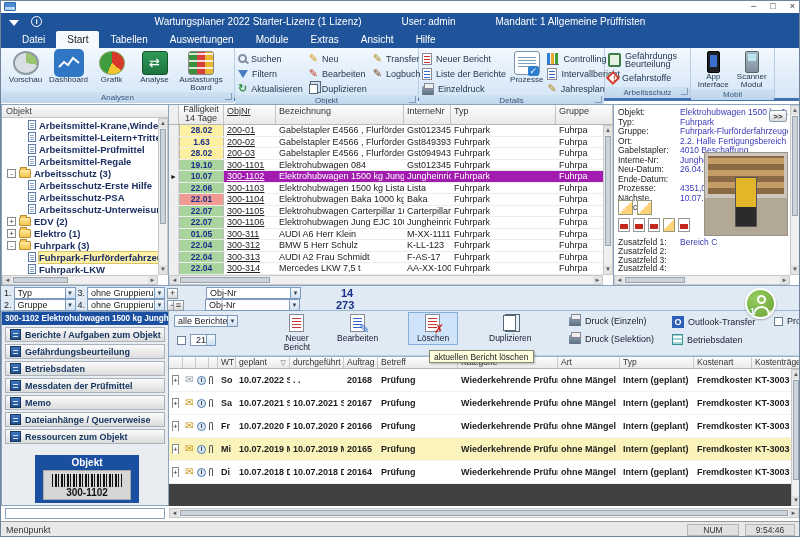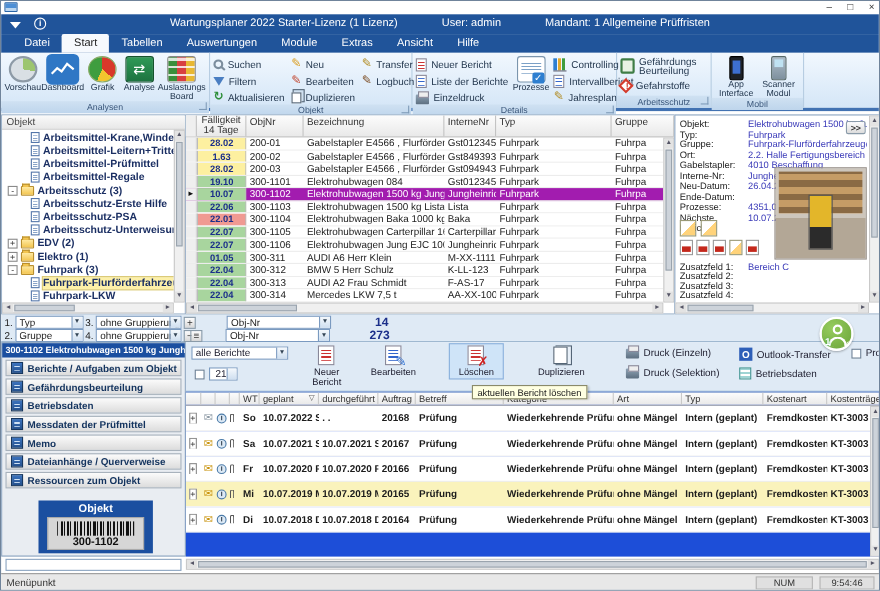--- a/index.html
+++ b/index.html
@@ -97,21 +97,21 @@
 
 .otable{left:168px;top:103px;width:444px;height:182px;border-top:1px solid #8aa4c0;border-bottom:1px solid #8aa4c0;}
 .ot-h{display:flex;height:20px;background:linear-gradient(180deg,#fcfcfc,#e9e9e9);border-bottom:1px solid #b5b5b5;font-size:9px;color:#333;}
 .ot-h>div{border-right:1px solid #c3c3c3;padding:1px 3px;overflow:hidden;white-space:nowrap;}
 .ot-h .c-due{white-space:normal;line-height:9px;}
 .ot-body{position:absolute;left:0;top:20px;right:10px;bottom:10px;overflow:hidden;}
 .ot-row{display:flex;height:11.5px;border-bottom:1px solid #ececec;font-size:9px;align-items:stretch;background:#fff;cursor:default;}
 .ot-row>div{overflow:hidden;white-space:nowrap;padding:0 3px;line-height:11px;}
 .c-m{flex:0 0 10px;border-right:1px solid #d5d5d5;background:#efefef;padding:0 !important;color:#222;font-size:7px;text-align:center;line-height:11px;}
 .c-due{flex:0 0 45px;padding:0 !important;text-align:center;}
-.c-obj{flex:0 0 52px;}
+.c-obj{flex:0 0 52px;text-decoration:underline;}
 .c-bez{flex:0 0 128px;}
 .c-int{flex:0 0 47px;}
 .c-typ{flex:0 0 105px;}
 .c-grp{flex:1;}
 .chip{display:block;height:100%;border-left:1px solid #bbb;border-right:1px solid #bbb;color:#1b2f8a;font-weight:bold;font-size:8.5px;line-height:11px;}
 .chip.y{background:#fdf0a0;}
 .chip.g{background:#a8d59e;}
 .chip.r{background:#f09a92;}
 .ot-row.sel{background:#a21caf;color:#fff;}
 .ot-row.sel .c-m{background:#efefef;color:#111;}
@@ -172,21 +172,21 @@
 .chk{width:9px;height:9px;background:#fff;border:1px solid #6a7f95;}
 .spin{width:26px;height:12px;background:#fff;border:1px solid #7a9ac0;font-size:9px;text-align:right;padding-right:9px;line-height:11px;position:relative;}
 .spin:after{content:"";position:absolute;right:0;top:0;bottom:0;width:8px;background:linear-gradient(180deg,#f4f8fc,#cfdff0);border-left:1px solid #7a9ac0;}
 .outlic{width:12px;height:12px;background:#2e5fb8;color:#fff;font-size:9px;font-weight:bold;text-align:center;line-height:12px;}
 .bdic{width:11px;height:11px;background:#fff;border:1px solid #3a8f8f;background-image:repeating-linear-gradient(0deg,#9fd4d4 0 2px,transparent 2px 4px);}
 
 
 .tooltip{position:absolute;left:428px;top:349px;height:13px;background:#ffffe1;border:1px solid #8a8a6a;font-size:8.5px;line-height:12px;padding:0 4px;z-index:30;color:#222;box-shadow:1px 1px 2px rgba(0,0,0,.25);}
 
 
-.rtable{position:absolute;left:168px;top:355px;width:632px;height:150px;background:#1d4ed8;border-top:1px solid #9ab1c8;}
+.rtable{position:absolute;left:168px;top:355px;width:632px;height:150px;background:#404040;border-top:1px solid #9ab1c8;}
 .rt-h{display:flex;height:12px;background:linear-gradient(180deg,#fcfcfc,#e9e9e9);border-bottom:1px solid #b5b5b5;font-size:8.5px;color:#333;}
 .rt-h>div{border-right:1px solid #c9c9c9;padding:0 3px;overflow:hidden;white-space:nowrap;line-height:11px;}
 .rt-body{position:absolute;left:0;top:12px;right:10px;bottom:0;overflow:hidden;}
 .rt-row{display:flex;height:23px;align-items:center;font-size:9px;font-weight:bold;color:#1c1c1c;border-bottom:1px solid #f2f2f2;background:#fff;cursor:default;}
 .rt-row>div{overflow:hidden;white-space:nowrap;padding:0 3px;}
 .rt-row.sel{background:#faf3bc;}
 .rc-exp{flex:0 0 14px;font-weight:normal;}
 .rc-env{flex:0 0 13px;padding:0 !important;text-align:center;}
 .rc-clk{flex:0 0 13px;padding:0 !important;}
 .rc-clip{flex:0 0 9px;padding:0 !important;}
@@ -251,21 +251,21 @@
     <div class="mtab active">Start</div>
     <div class="mtab">Tabellen</div>
     <div class="mtab">Auswertungen</div>
     <div class="mtab">Module</div>
     <div class="mtab">Extras</div>
     <div class="mtab">Ansicht</div>
     <div class="mtab">Hilfe</div>
   </div>
 
   <div class="ribbon">
-    <div class="rgroup" style="width:190px">
+    <div class="rgroup" style="width:234px">
       <div class="rbody">
         <div class="bigbtn">
             <div class="bico ico-vorschau"></div>
             <div class="blab">Vorschau</div>
           </div>
         <div class="bigbtn active">
             <div class="bico ico-dash">
               <svg width="22" height="16" viewBox="0 0 22 16">
                 <polyline points="1,12 6,7 10,10 15,3 21,8" fill="none" stroke="#fff" stroke-width="2"></polyline>
               </svg>
@@ -816,21 +816,21 @@
       <div class="bctitle">Objekt</div>
       <div class="bcinner">
         <div class="stripes"></div>
         <div class="bccode">300-1102</div>
       </div>
     </div>
   </div>
 
   <div class="rtoolbar">
     <div class="rtb-item" style="left:5px;top:4px">
-      <div class="sel9" style="width:88px">
+      <div class="sel9" style="width:64px">
           <span class="sv">alle Berichte</span>
           <span class="dd">▼</span>
         </div>
     </div>
     <div class="rtb-item" style="left:8px;top:23px">
       <span class="chk"></span>
       <span class="spin">21</span>
     </div>
     <div class="rtb-item" style="left:108px;top:3px">
       <div class="tbtn">

